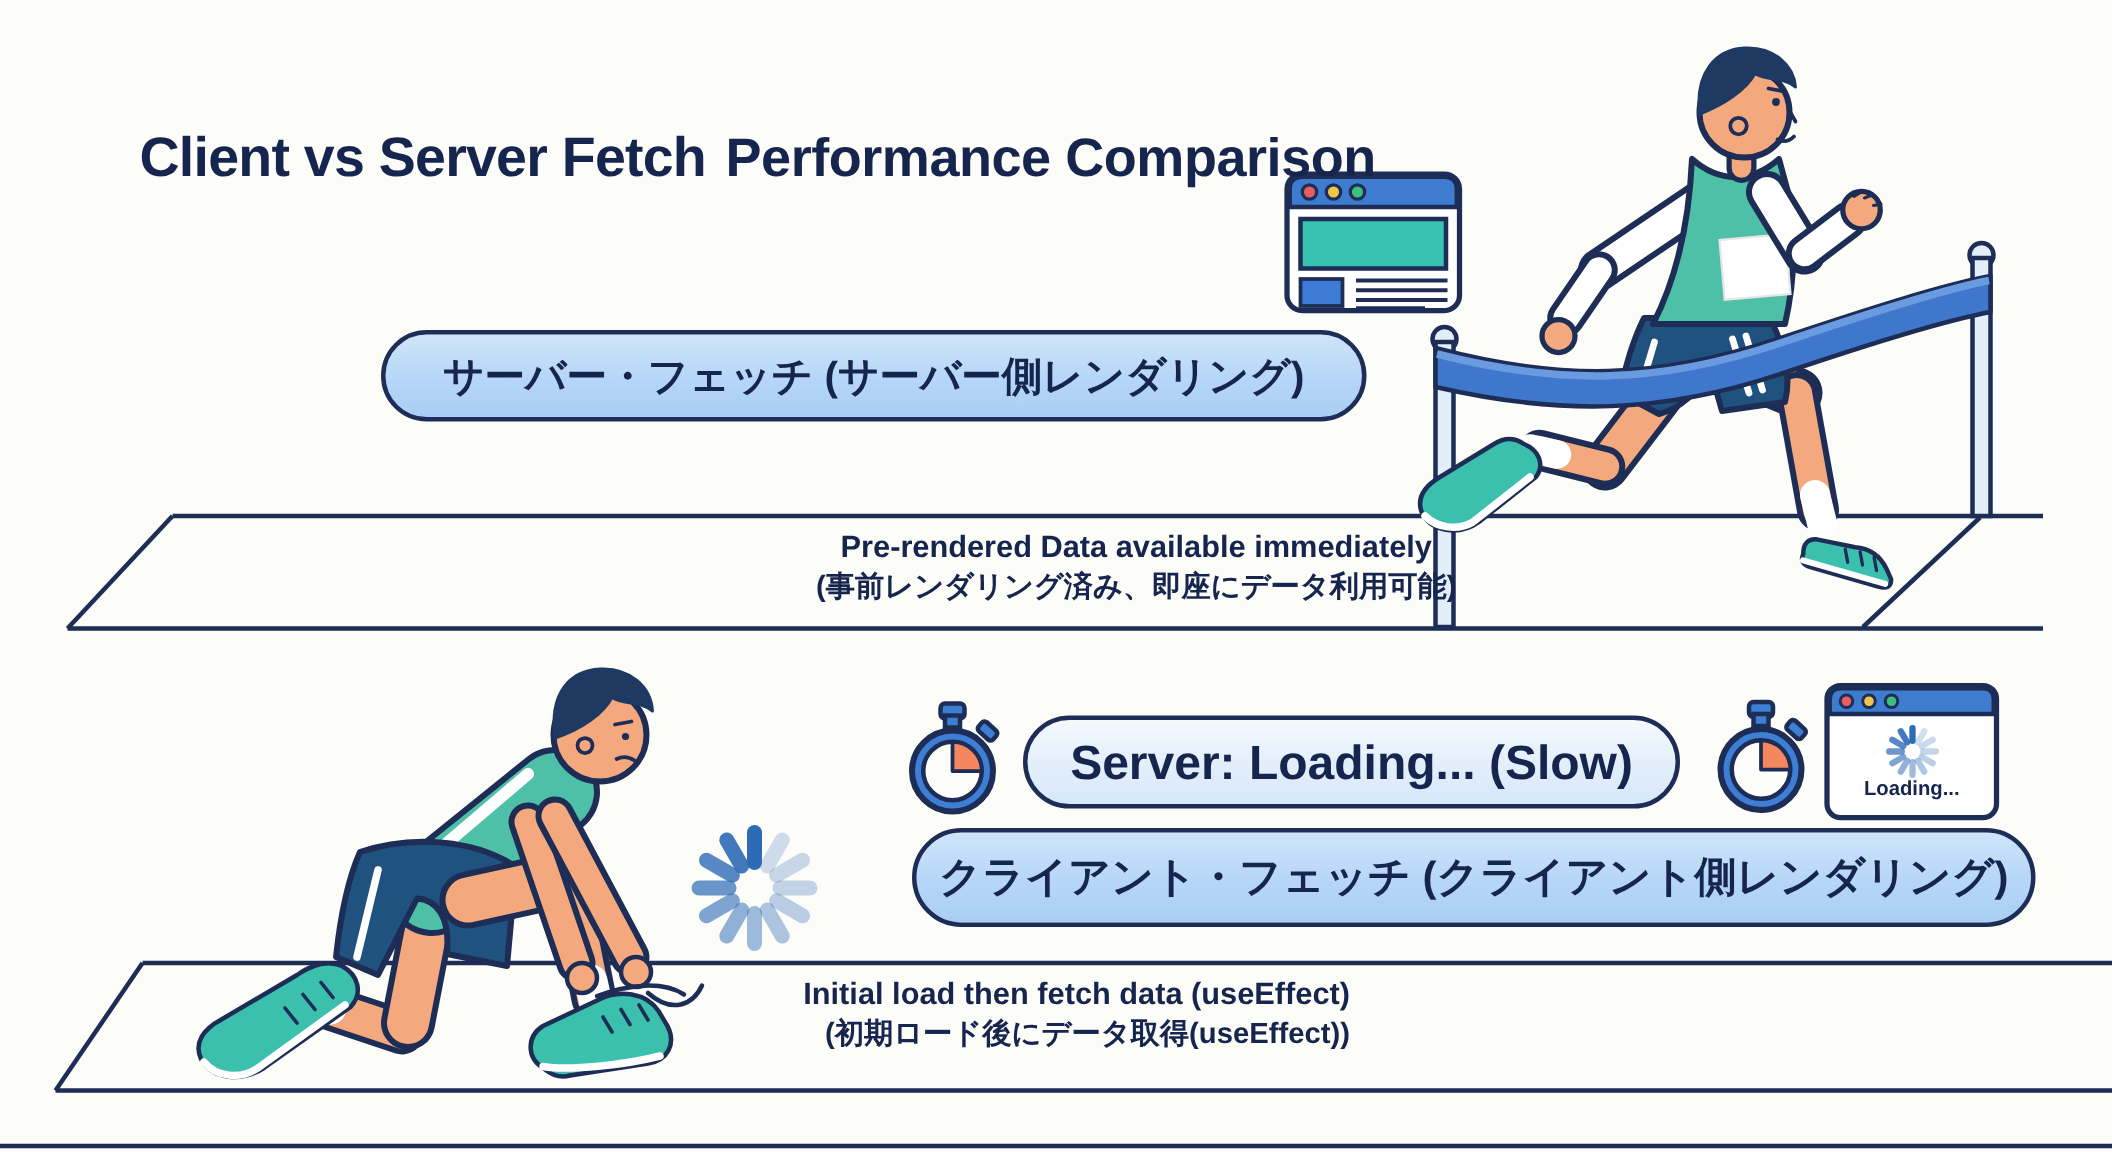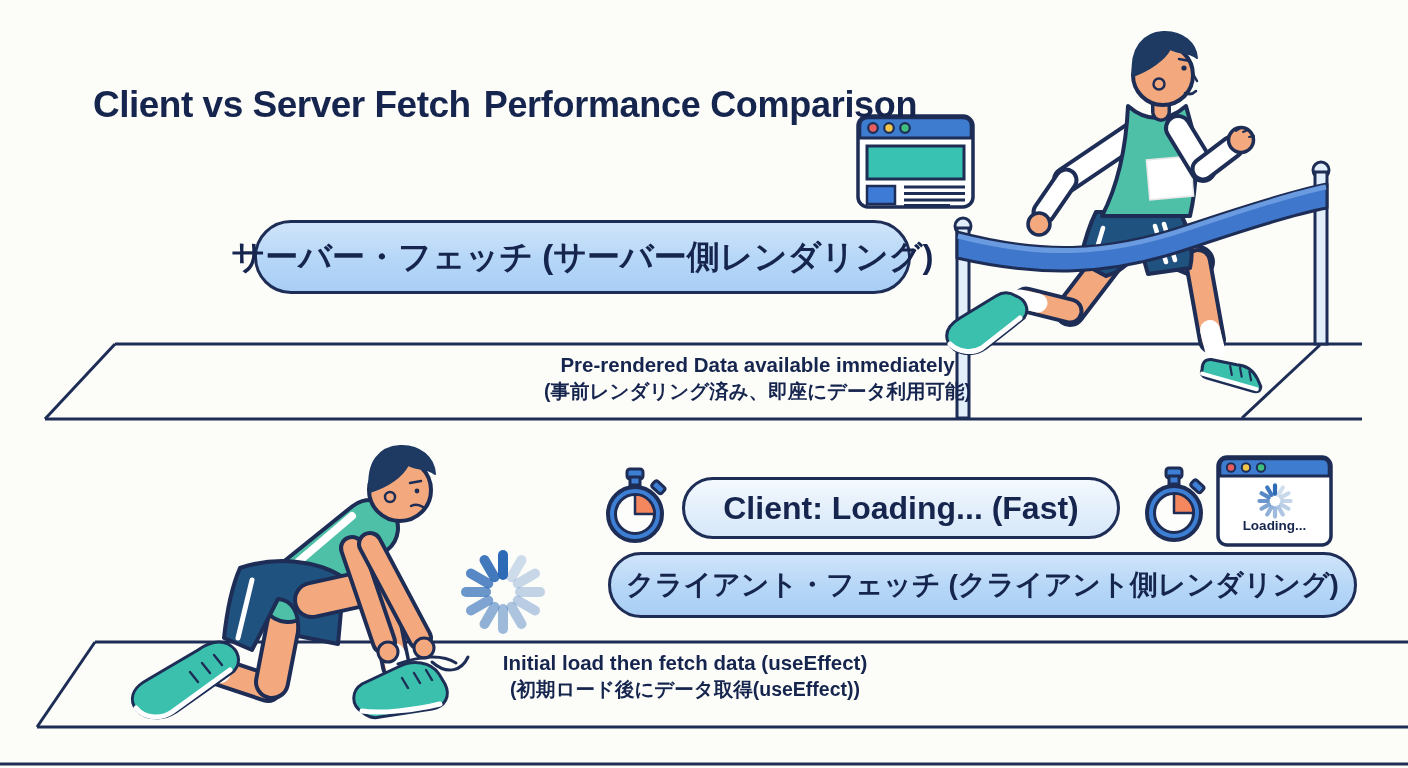--- a/index.html
+++ b/index.html
@@ -11,29 +11,29 @@
   .title{left:93px;top:52px;white-space:nowrap;display:flex;align-items:baseline;gap:13px;}
   .t-main{font-size:37px;font-weight:800;letter-spacing:-0.5px;color:#16254e;margin-top:32px;}
   .t-sub{font-size:36px;font-weight:700;letter-spacing:-0.3px;color:#16254e;}
 
   .pill{border:3.5px solid #1d2d55;border-radius:40px;display:flex;align-items:center;justify-content:center;
         box-sizing:border-box;white-space:nowrap;}
   .pill-light{background:linear-gradient(180deg,#f4f9fe 0%,#e2eefb 55%,#d7e8fa 100%);}
   .pill-blue{background:linear-gradient(180deg,#cfe4fa 0%,#b5d6f7 55%,#a9cef5 100%);}
 
   .pill-server-en{left:330px;top:142px;width:516px;height:59px;font-size:30px;font-weight:700;}
-  .pill-server-ja{left:254px;top:220px;width:657px;height:74px;font-size:33px;font-weight:700;}
+  .pill-server-ja{left:254px;top:220px;width:657px;height:61px;font-size:27px;font-weight:700;}
   .pill-client-en{left:682px;top:477px;width:438px;height:62px;font-size:32px;font-weight:700;}
   .pill-client-ja{left:608px;top:552px;width:749px;height:66px;font-size:28px;font-weight:700;}
 
   .caption{line-height:26px;}
   .caption .en{font-size:20.5px;font-weight:600;}
   .caption .ja{font-size:19.5px;font-weight:700;}
   .caption-server{left:530px;top:352px;width:455px;text-align:center;}
-  .caption-client{left:470px;top:650px;width:430px;text-align:center;}
+  .caption-client{left:470px;top:650px;width:430px;text-align:right;}
 
   .mini-loading-label{left:1220px;top:518px;width:109px;text-align:center;
                       font-size:13.5px;font-weight:700;color:#16254e;}
 </style>
 </head>
 <body>
 
 <div class="stage">
 
   <svg class="abs" style="left:0;top:0;" width="1408" height="768" viewBox="0 0 1408 768">
@@ -228,21 +228,21 @@
   <div class="abs pill pill-blue pill-server-ja">
     <span>サーバー・フェッチ (サーバー側レンダリング)</span>
   </div>
 
   <div class="abs caption caption-server">
     <div class="en">Pre-rendered Data available immediately</div>
     <div class="ja">(事前レンダリング済み、即座にデータ利用可能)</div>
   </div>
 
   <div class="abs pill pill-light pill-client-en">
-    <span>Client: Loading... (Fast)</span>
+    <span>Server: Loading... (Slow)</span>
   </div>
 
   <div class="abs pill pill-blue pill-client-ja">
     <span>クライアント・フェッチ (クライアント側レンダリング)</span>
   </div>
 
   <div class="abs caption caption-client">
     <div class="en">Initial load then fetch data (useEffect)</div>
     <div class="ja">(初期ロード後にデータ取得(useEffect))</div>
   </div>

